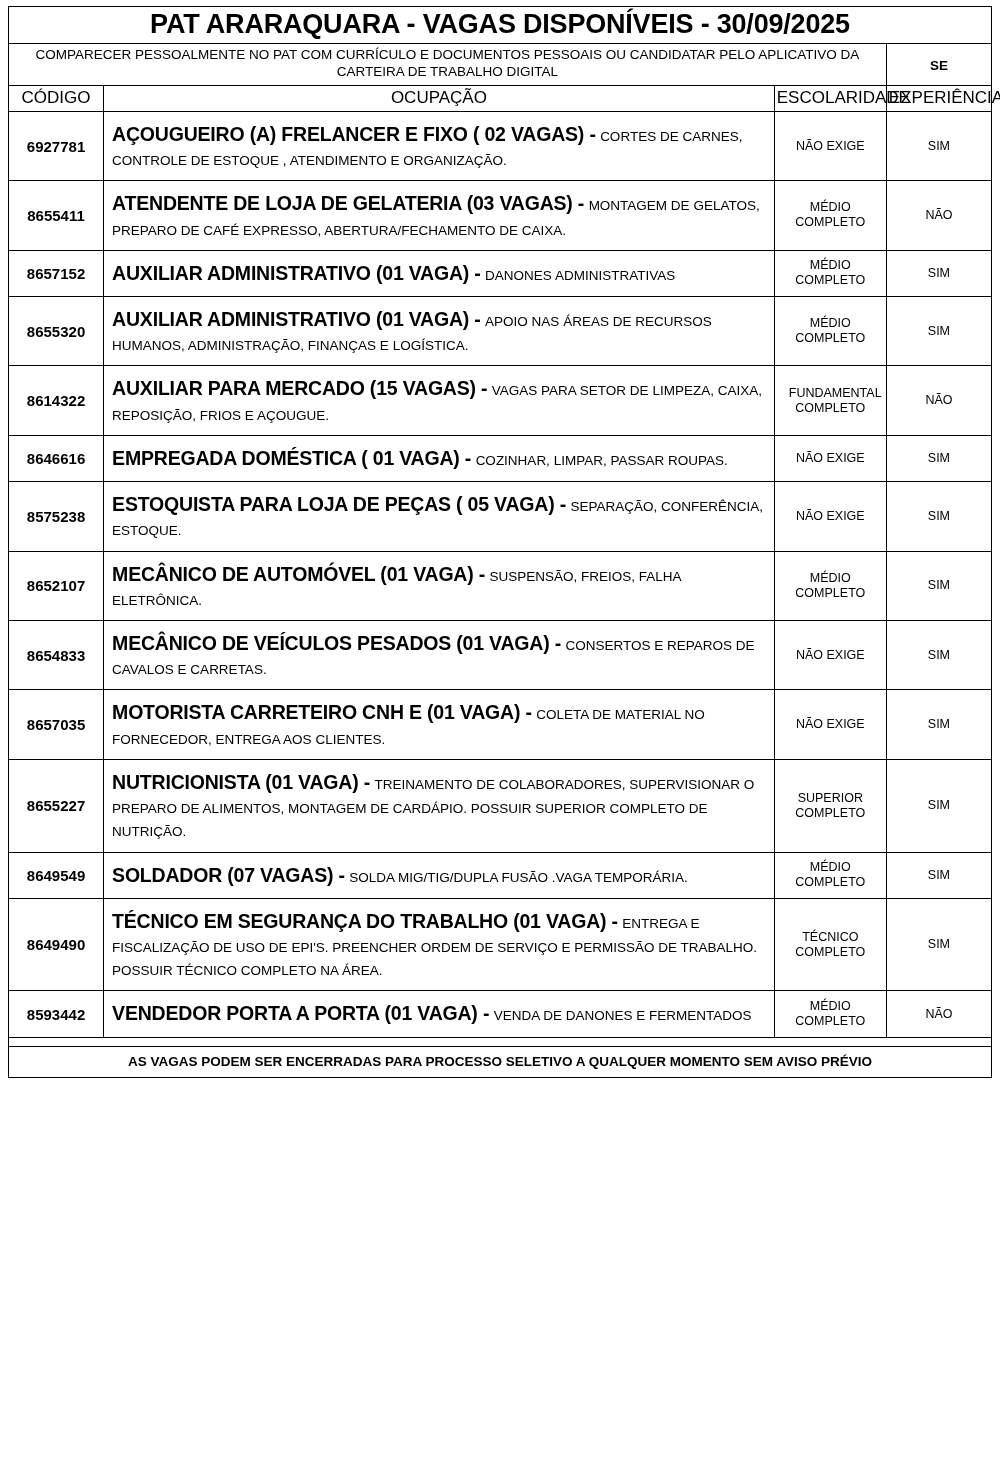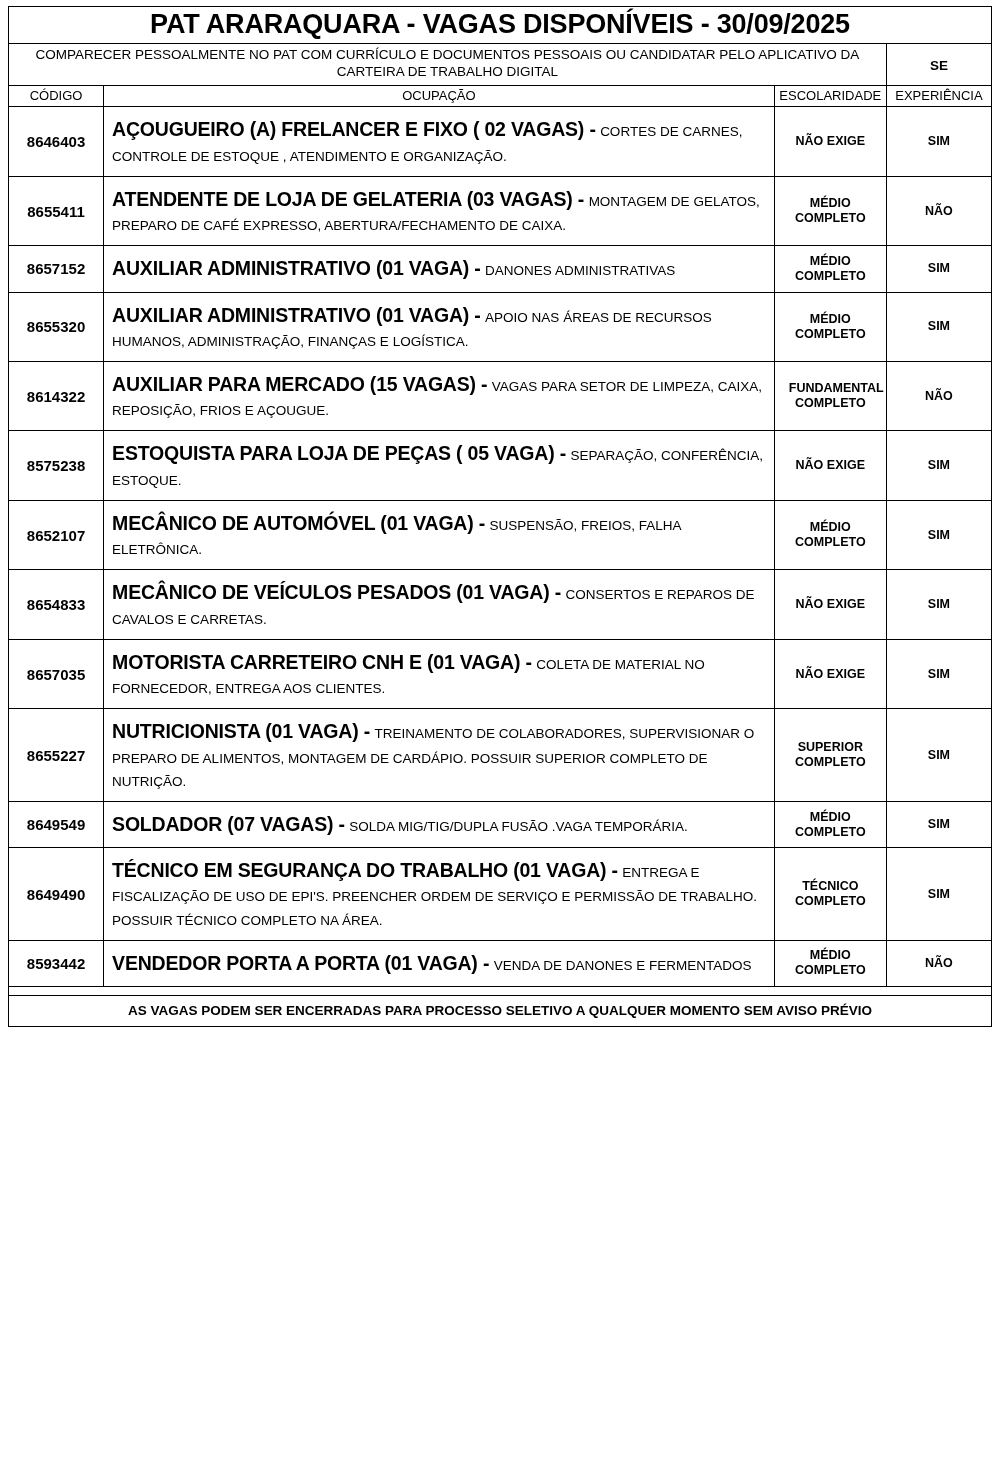--- a/index.html
+++ b/index.html
@@ -44,21 +44,21 @@
   }
   .subtitle-se {
     text-align: center;
     font-size: 13.5px;
     font-weight: bold;
     vertical-align: top;
     padding-top: 3px;
   }
   .colhead {
     text-align: center;
-    font-size: 13px;
+    font-size: 17px;
     font-weight: normal;
     padding: 3px 2px;
     line-height: 1.1;
   }
   .c-codigo { width: 95px; }
   .c-ocupacao { width: 670px; }
   .c-escol { width: 112px; }
   .c-exp { width: 105px; }
 
   td.codigo {
@@ -79,21 +79,20 @@
   }
   td.ocupacao .desc {
     font-size: 13.5px;
     font-weight: normal;
   }
   td.escol, td.exp {
     text-align: center;
     font-size: 12.5px;
     padding: 4px 14px;
     line-height: 1.2;
-    font-weight: bold;
   }
   td.escol {
     font-size: 12.5px;
   }
   .footer-cell {
     text-align: center;
     font-size: 13.5px;
     font-weight: bold;
     padding: 7px 4px 8px 4px;
   }
@@ -122,21 +121,21 @@
         <td class="subtitle-se">SE</td>
       </tr>
       <tr>
         <td class="colhead">CÓDIGO</td>
         <td class="colhead">OCUPAÇÃO</td>
         <td class="colhead">ESCOLARIDADE</td>
         <td class="colhead">EXPERIÊNCIA</td>
       </tr>
 
       <tr>
-        <td class="codigo">8646403</td>
+        <td class="codigo">6927781</td>
         <td class="ocupacao"><span class="role">AÇOUGUEIRO (A) FRELANCER E FIXO ( 02 VAGAS) -</span> <span class="desc">CORTES DE CARNES, CONTROLE DE ESTOQUE , ATENDIMENTO E ORGANIZAÇÃO.</span></td>
         <td class="escol">NÃO EXIGE</td>
         <td class="exp">SIM</td>
       </tr>
 
       <tr>
         <td class="codigo">8655411</td>
         <td class="ocupacao"><span class="role">ATENDENTE DE LOJA DE GELATERIA (03 VAGAS) -</span> <span class="desc">MONTAGEM DE GELATOS, PREPARO DE CAFÉ EXPRESSO, ABERTURA/FECHAMENTO DE CAIXA.</span></td>
         <td class="escol">MÉDIO COMPLETO</td>
         <td class="exp">NÃO</td>
@@ -157,20 +156,26 @@
       </tr>
 
       <tr>
         <td class="codigo">8614322</td>
         <td class="ocupacao"><span class="role">AUXILIAR PARA MERCADO (15 VAGAS) -</span> <span class="desc">VAGAS PARA SETOR DE LIMPEZA, CAIXA, REPOSIÇÃO, FRIOS E AÇOUGUE.</span></td>
         <td class="escol">FUNDAMENTAL COMPLETO</td>
         <td class="exp">NÃO</td>
       </tr>
 
 
+      <tr>
+        <td class="codigo">8646616</td>
+        <td class="ocupacao"><span class="role">EMPREGADA DOMÉSTICA ( 01 VAGA) -</span> <span class="desc">COZINHAR, LIMPAR, PASSAR ROUPAS.</span></td>
+        <td class="escol">NÃO EXIGE</td>
+        <td class="exp">SIM</td>
+      </tr>
 
       <tr>
         <td class="codigo">8575238</td>
         <td class="ocupacao"><span class="role">ESTOQUISTA PARA LOJA DE PEÇAS ( 05 VAGA) -</span> <span class="desc">SEPARAÇÃO, CONFERÊNCIA, ESTOQUE.</span></td>
         <td class="escol">NÃO EXIGE</td>
         <td class="exp">SIM</td>
       </tr>
 
       <tr>
         <td class="codigo">8652107</td>

